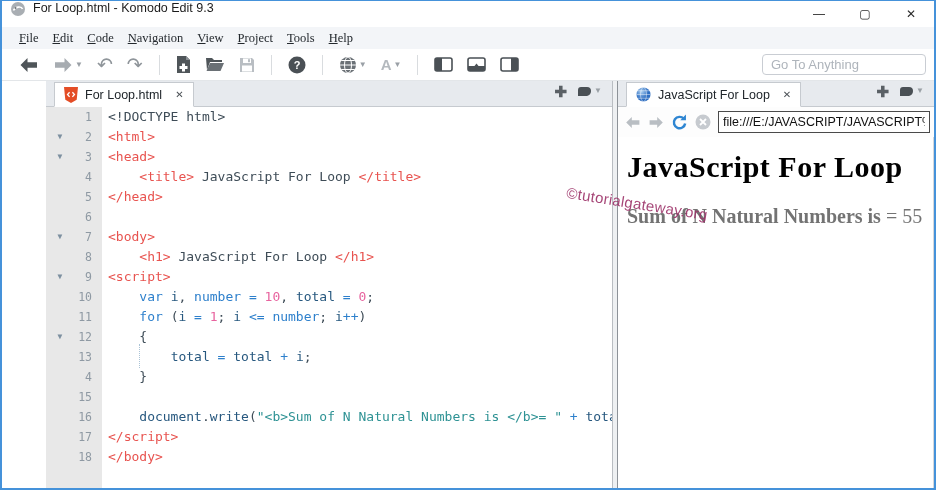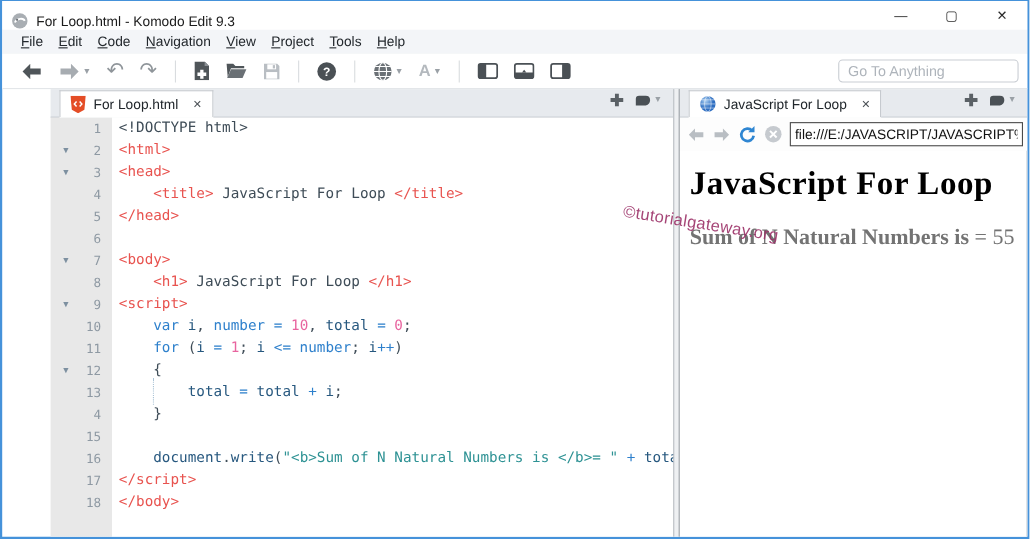--- a/index.html
+++ b/index.html
@@ -1,27 +1,27 @@
 <!DOCTYPE html>
 <html style="--c-plain: #3e4c57; --c-tag: #e8534f; --c-keyword: #2e80cc; --c-identifier: #27587f; --c-number: #e8649f; --c-string: #2e9294; --c-watermark: #9c3168; --c-accent: #4592da; --c-html_icon: #e44d26;"><head>
 <meta charset="utf-8">
 <style>
   * { margin:0; padding:0; box-sizing:border-box; }
   html,body { width:936px; height:490px; background:#fff; font-family:"Liberation Sans", sans-serif; }
   .window { width:936px; height:490px; border:2px solid #4592da; border-top-width:1px; background:#fff; position:relative; overflow:hidden; display:flex; flex-direction:column; }
 
   
-  .titlebar { height:26px; display:flex; align-items:flex-end; padding-left:8px; background:#fff; flex:0 0 auto; }
+  .titlebar { height:26px; display:flex; align-items:flex-start; padding-left:8px; background:#fff; flex:0 0 auto; }
   .title-text { font-size:12.5px; color:#1b1b1b; margin-left:7px; }
   .win-controls { margin-left:auto; display:flex; height:100%; }
   .win-btn { width:46px; display:flex; align-items:center; justify-content:center; font-size:12px; color:#2b2b2b; cursor:default; }
 
   
   .menubar { height:22px; background:#f3f5f8; display:flex; align-items:center; padding-left:10px; font-size:12.5px; color:#23282d; flex:0 0 auto; }
-  .menu-item { padding:2px 7px; }
+  .menu-item { padding:2px 7px;font-family:Liberation Serif, serif; }
   .menu-item u { text-decoration:underline; }
 
   
   .toolbar { height:32px; background:#fff; border-bottom:1px solid #e3e6e9; display:flex; align-items:center; padding:0 8px 0 12px; gap:4px; flex:0 0 auto; }
   .tbtn { display:flex; align-items:center; justify-content:center; padding:2px 5px; gap:2px; }
   .tb-sep { width:1px; height:20px; background:#d9dcdf; margin:0 7px; }
   .caret { font-size:8px; color:#9aa0a6; line-height:1; }
   .glyph-undo, .glyph-redo { font-size:19px; color:#8f959a; line-height:16px; }
   .font-a { color:#b4b9be; font-weight:bold; font-size:15px; }
   .goto-input { margin-left:auto; width:164px; height:21px; border:1px solid #c9cdd3; border-radius:4px; padding:0 8px; font-size:13px; color:#444; outline:none; font-family:"Liberation Sans", sans-serif; }

